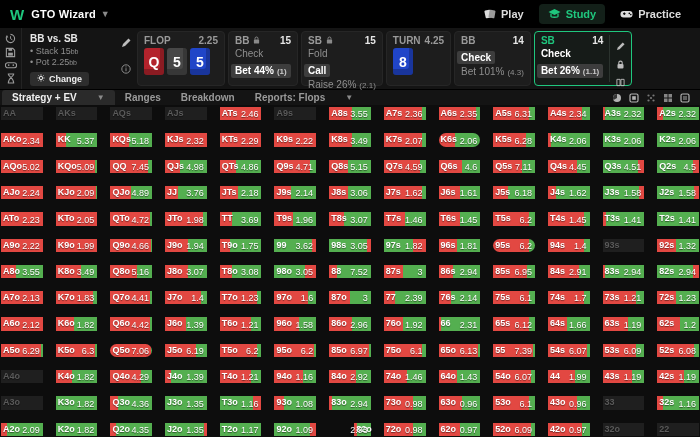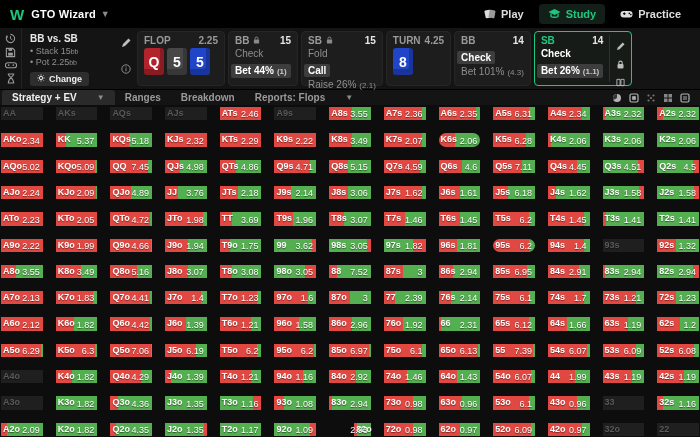--- a/index.html
+++ b/index.html
@@ -775,21 +775,21 @@
         <span class="ev">1.2</span>
       </div>
       <div class="cell" style="background: linear-gradient(to right, rgb(226, 72, 66) 95%, rgb(84, 175, 80) 95%);">
         <span class="h">A5o</span>
         <span class="ev">6.29</span>
       </div>
       <div class="cell" style="background: linear-gradient(to right, rgb(226, 72, 66) 95%, rgb(84, 175, 80) 95%);">
         <span class="h">K5o</span>
         <span class="ev">6.3</span>
       </div>
-      <div class="cell" style="background: linear-gradient(to right, rgb(226, 72, 66) 98%, rgb(84, 175, 80) 98%);">
+      <div class="cell" style="background: linear-gradient(to right, rgb(226, 72, 66) 98%, rgb(84, 175, 80) 98%); border-radius: 8px;">
         <span class="h">Q5o</span>
         <span class="ev">7.06</span>
       </div>
       <div class="cell" style="background: linear-gradient(to right, rgb(226, 72, 66) 75%, rgb(84, 175, 80) 75%);">
         <span class="h">J5o</span>
         <span class="ev">6.19</span>
       </div>
       <div class="cell" style="background: linear-gradient(to right, rgb(226, 72, 66) 90%, rgb(84, 175, 80) 90%);">
         <span class="h">T5o</span>
         <span class="ev">6.2</span>

